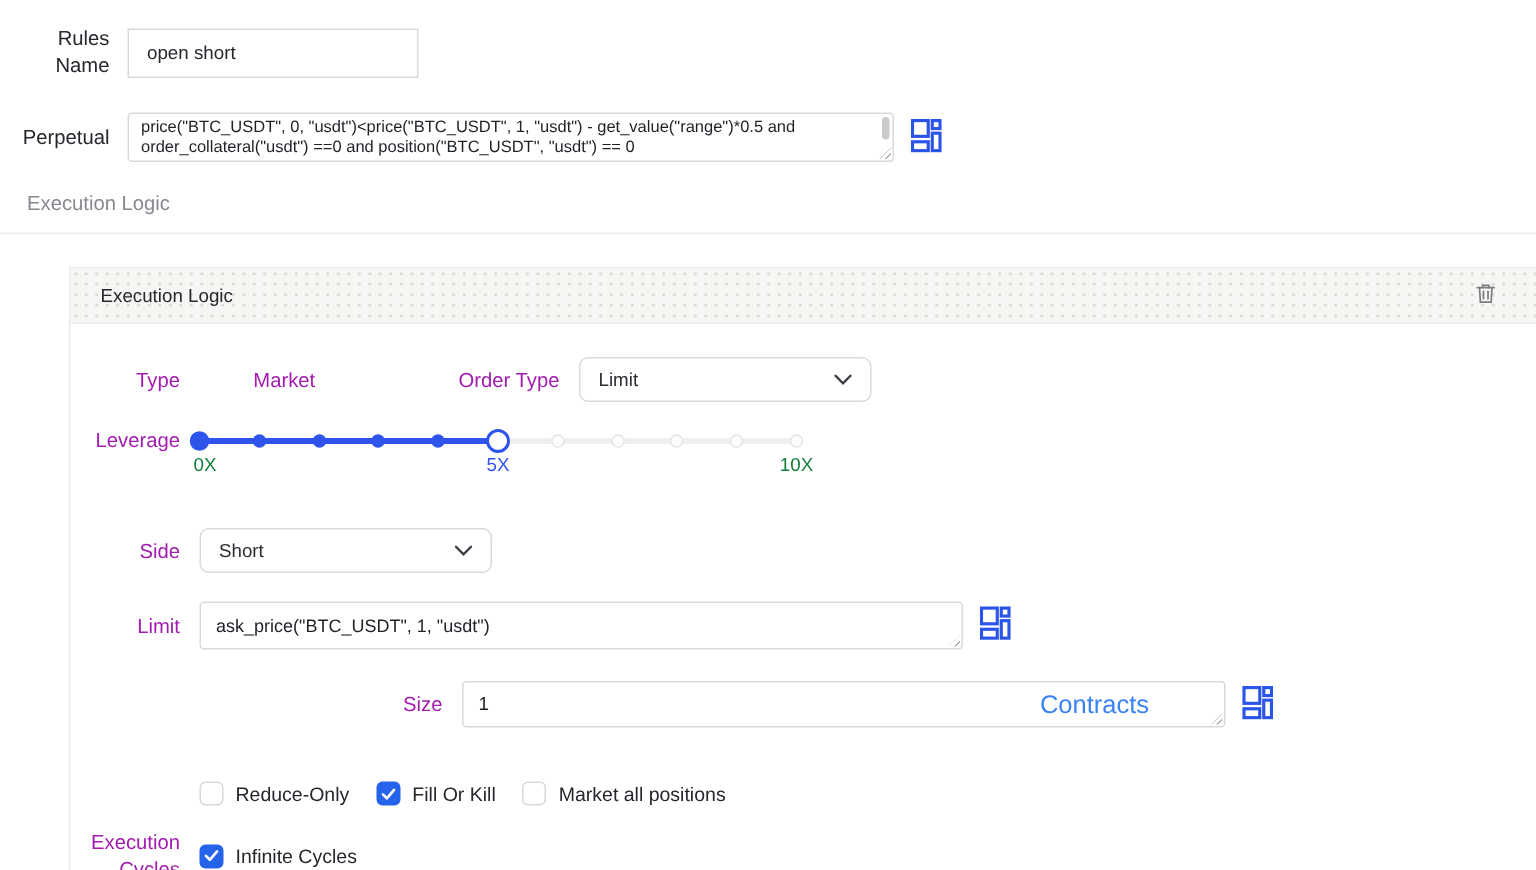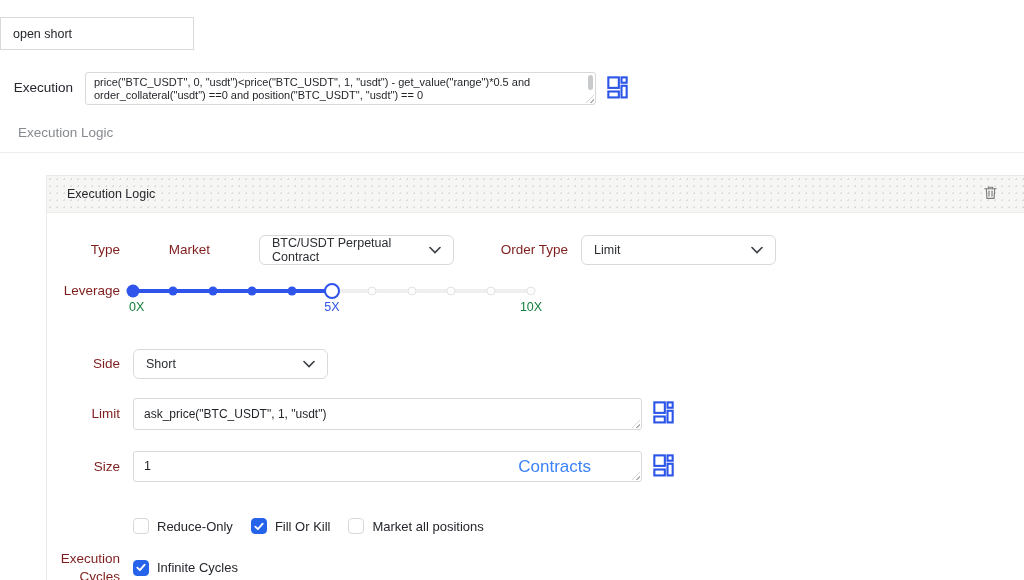--- a/index.html
+++ b/index.html
@@ -38,21 +38,21 @@
     background-image:radial-gradient(circle, #dddcd8 1px, transparent 1px);
     background-size:7px 7px; border-bottom:1px solid #ececec;
     display:flex; align-items:center; justify-content:space-between; padding:0 24px 0 20px; }
   .card-header-title { font-size:12.5px; color:#26282d; }
   .trash-btn { background:none; border:none; cursor:pointer; width:20px; height:20px;
     display:flex; align-items:center; justify-content:center; }
   .card-body { padding-top:22px; }
 
   .crow { display:flex; align-items:center; }
   .clabel { width:86px; padding-right:13px; font-size:13.5px; text-align:right;
-    color:#7f1d1d; line-height:1.3; flex:none; }
+    color:#a21caf; line-height:1.3; flex:none; }
   .select { width:195px; height:30px; border:1px solid #d9d9d9; border-radius:6px;
     background:#fff; display:flex; align-items:center; justify-content:space-between;
     padding:0 12px; font-size:12.5px; color:#2b2e33; cursor:pointer; }
   .mlabel { width:126px;text-align:center; } .olabel { width:127px; }
 
   
   .lev-row { margin-top:13px; height:38px; align-items:flex-start; }
   .lev-row .clabel { line-height:26px; }
   .slider { position:relative; width:398px; height:38px; flex:none; }
   .track { position:absolute; left:0; right:0; top:11px; height:4px; background:#efefef; border-radius:2px; }
@@ -63,48 +63,49 @@
   .dot.handle { width:16px; height:16px; background:#fff; border:2.5px solid #2f54eb; z-index:2; }
   .dot.empty  { width:9px;  height:9px;  background:#fdfdfd; border:1.5px solid #e4e4e4; }
   .tick-label { position:absolute; top:22px; font-size:12.5px; color:#15803d; white-space:nowrap; }
   .tl-min { left:-4px; }
   .tl-cur { color:#2f54eb; transform:translateX(-50%); }
   .tl-max { left:100%; transform:translateX(-50%); }
 
   .side-row { margin-top:33px; }
   .limit-row { margin-top:19px; }
   .limit-box { width:509px; height:32px; padding:7px 10px; font-size:12px; line-height:16px; }
-  .size-row { margin-top:21px; }
+  .size-row { margin-top:21px;justify-content:center; }
   .size-box { width:509px; height:31px; padding:0 10px; display:flex; align-items:center;
     justify-content:space-between; font-size:12.5px; white-space:normal; }
   .size-unit { font-size:17px; color:#3b82f6; padding-right:40px; }
 
   
   .cb-row { margin-top:36px; }
   .cb-group { display:flex; align-items:center; gap:18px; }
   .cb { display:flex; align-items:center; gap:8px; cursor:pointer; }
   .box { width:16px; height:16px; border:1.5px solid #d8d8d8; border-radius:4px;
     background:#fff; display:flex; align-items:center; justify-content:center; flex:none; }
   .box svg { display:none; }
   .box.on { background:#2563eb; border-color:#2563eb; }
   .box.on svg { display:block; }
   .cbl { font-size:13px; color:#24272c; }
   .cyc-row { margin-top:16px; align-items:center; }
 </style>
 </head>
 <body>
 
 <div class="top-row row-rules">
+  <div class="lab lab-rules">Rules Name</div>
   <div class="rules-input">
     <span>open short</span>
   </div>
 </div>
 
 <div class="top-row row-cond">
-  <div class="lab lab-cond">Execution</div>
+  <div class="lab lab-cond">Perpetual</div>
   <div class="codebox cond-box"><span>price("BTC_USDT", 0, "usdt")&lt;price("BTC_USDT", 1, "usdt") - get_value("range")*0.5 and
 order_collateral("usdt") ==0 and position("BTC_USDT", "usdt") == 0</span>
     <span class="scroll-thumb"></span>
     <span class="grip"></span>
   </div>
   <button class="blocks-btn">
     <span>
       <svg width="21" height="23" viewBox="0 0 22 24" fill="none" stroke="#2b54e8" stroke-width="2.2">
         <rect x="1.4" y="1.4" width="11" height="11"></rect>
         <rect x="15.2" y="1.4" width="5.4" height="5.6"></rect>
@@ -132,28 +133,20 @@
         </svg>
       </span>
     </button>
   </div>
 
   <div class="card-body">
 
     <div class="crow">
       <div class="clabel">Type</div>
       <div class="clabel mlabel">Market</div>
-      <div class="select">
-        <span>BTC/USDT Perpetual Contract</span>
-        <span>
-          <svg width="12" height="8" viewBox="0 0 12 8" fill="none" stroke="#3a3e44" stroke-width="1.6" stroke-linecap="round">
-              <polyline points="1,1.5 6,6.5 11,1.5"></polyline>
-            </svg>
-        </span>
-      </div>
       <div class="clabel olabel">Order Type</div>
       <div class="select">
         <span>Limit</span>
         <span>
           <svg width="12" height="8" viewBox="0 0 12 8" fill="none" stroke="#3a3e44" stroke-width="1.6" stroke-linecap="round">
               <polyline points="1,1.5 6,6.5 11,1.5"></polyline>
             </svg>
         </span>
       </div>
     </div>

